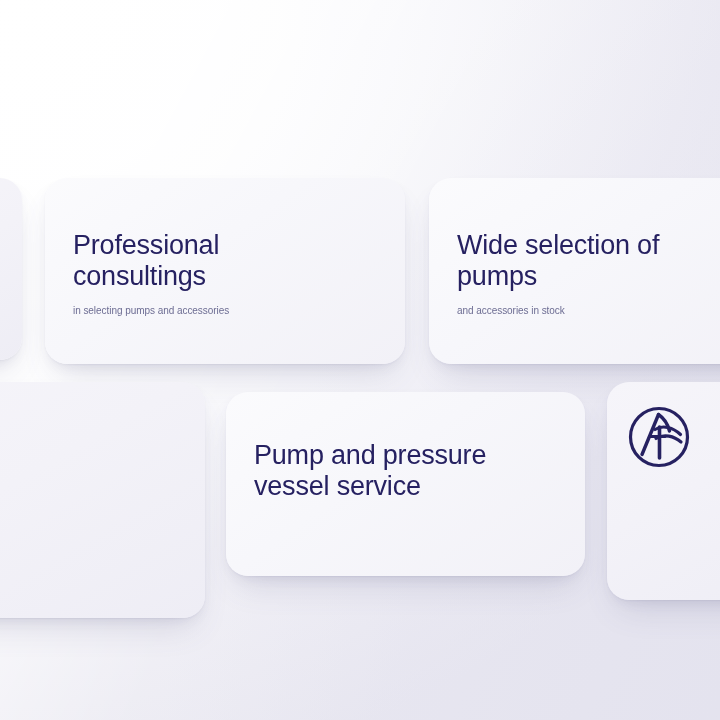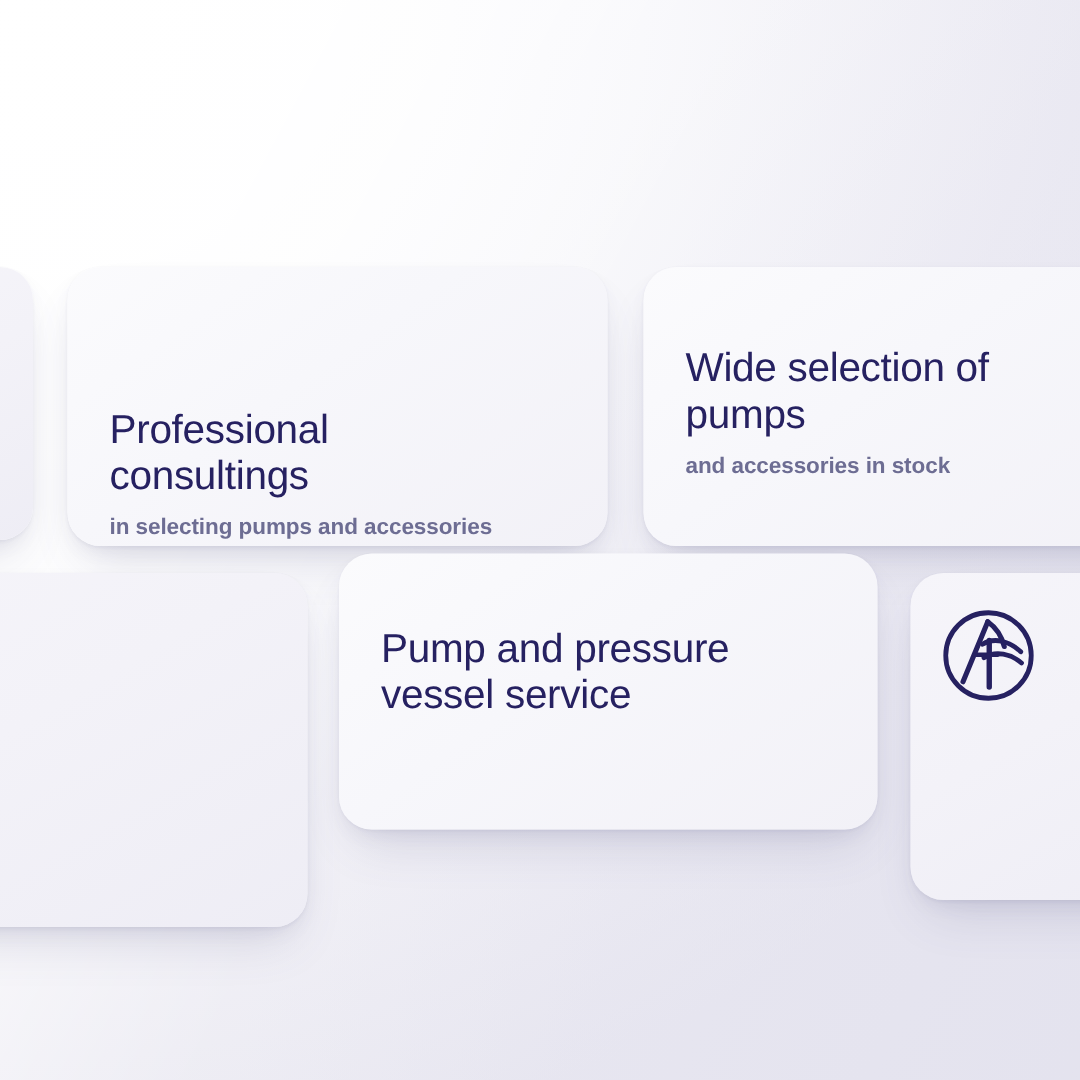--- a/index.html
+++ b/index.html
@@ -65,59 +65,59 @@
     font-size: 27px;
     line-height: 31px;
     font-weight: 400;
     letter-spacing: -0.2px;
     white-space: pre-line;
   }
 
   .card-subtitle {
     margin: 10px 0 0 0;
     color: #6d6d93;
-    font-size: 15px;
+    font-size: 10px;
     line-height: 18px;
-    font-weight: 700;
+    font-weight: 400;
     letter-spacing: -0.05px;
   }
 
   
   #card-partial-left {
     left: -120px;
     top: 178px;
     width: 142px;
     height: 182px;
   }
   #card-consulting {
     left: 45px;
     top: 178px;
     width: 360px;
     height: 186px;
   }
-  #card-consulting .card-body { top: 52px; margin-top: 41px; }
+  #card-consulting .card-body { top: 52px; }
 
   #card-pumps {
     left: 429px;
     top: 178px;
     width: 360px;
     height: 186px;
   }
   #card-pumps .card-body { top: 52px; }
 
   #card-empty-bottom-left {
     left: -160px;
     top: 382px;
     width: 365px;
     height: 236px;
   }
 
   #card-service {
     left: 226px;
-    top: 369px;
+    top: 392px;
     width: 359px;
     height: 184px;
   }
   #card-service .card-body { top: 48px; }
 
   #card-logo {
     left: 607px;
     top: 382px;
     width: 215px;
     height: 218px;

